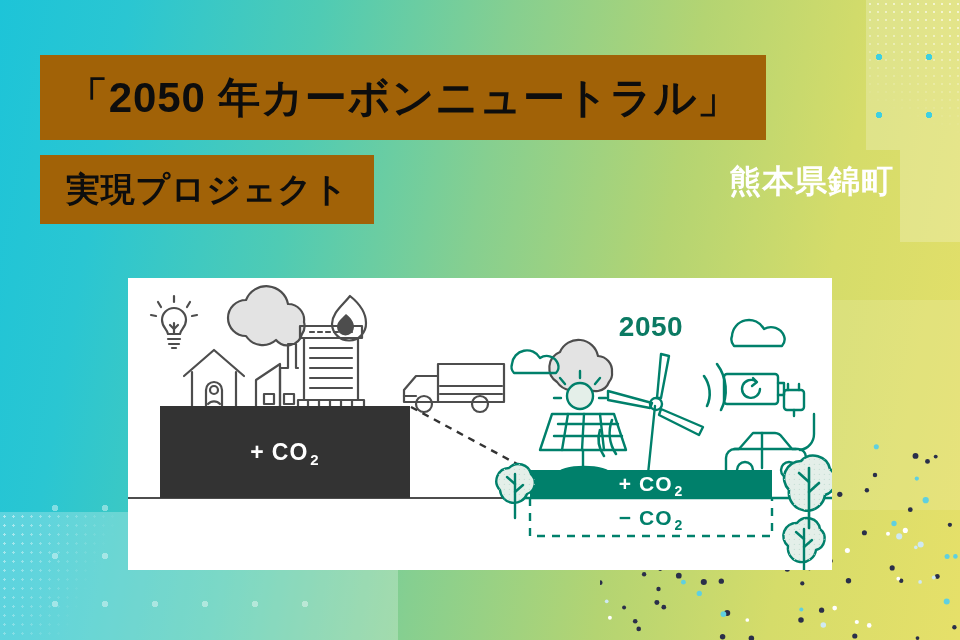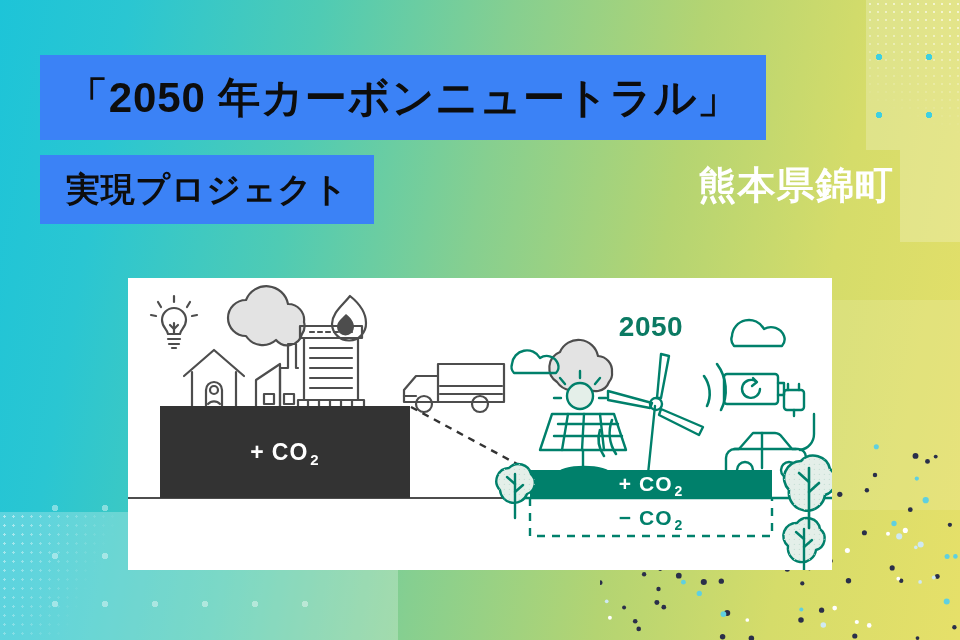--- a/index.html
+++ b/index.html
@@ -57,34 +57,34 @@
     background-size:8px 8px;
     -webkit-mask-image:linear-gradient(200deg, #000 10%, transparent 75%);
             mask-image:linear-gradient(200deg, #000 10%, transparent 75%);
   }
 
   
   .confetti{ position:absolute; left:600px; top:430px; width:360px; height:210px; }
 
   
   .titlebox{
-    position:absolute; background:#3b82f6;
+    position:absolute; background:#a16207;
     display:flex; align-items:center;
     padding:0 26px;
     color:#0d0d0d;
     font-weight:700;
     letter-spacing:.02em;
     white-space:nowrap;
   }
   #title-main{ left:40px; top:55px; height:85px; font-size:42px; }
   #title-sub { left:40px; top:155px; height:69px; font-size:34px; }
 
   #region{
     position:absolute; right:66px; top:160px;
-    color:#ffffff; font-size:38px; font-weight:700;
+    color:#ffffff; font-size:32px; font-weight:700;
     letter-spacing:.03em; white-space:nowrap;
   }
 
   
   #illus-panel{
     position:absolute; left:128px; top:278px;
     width:704px; height:292px;
     background:#ffffff;
     overflow:hidden;
   }

